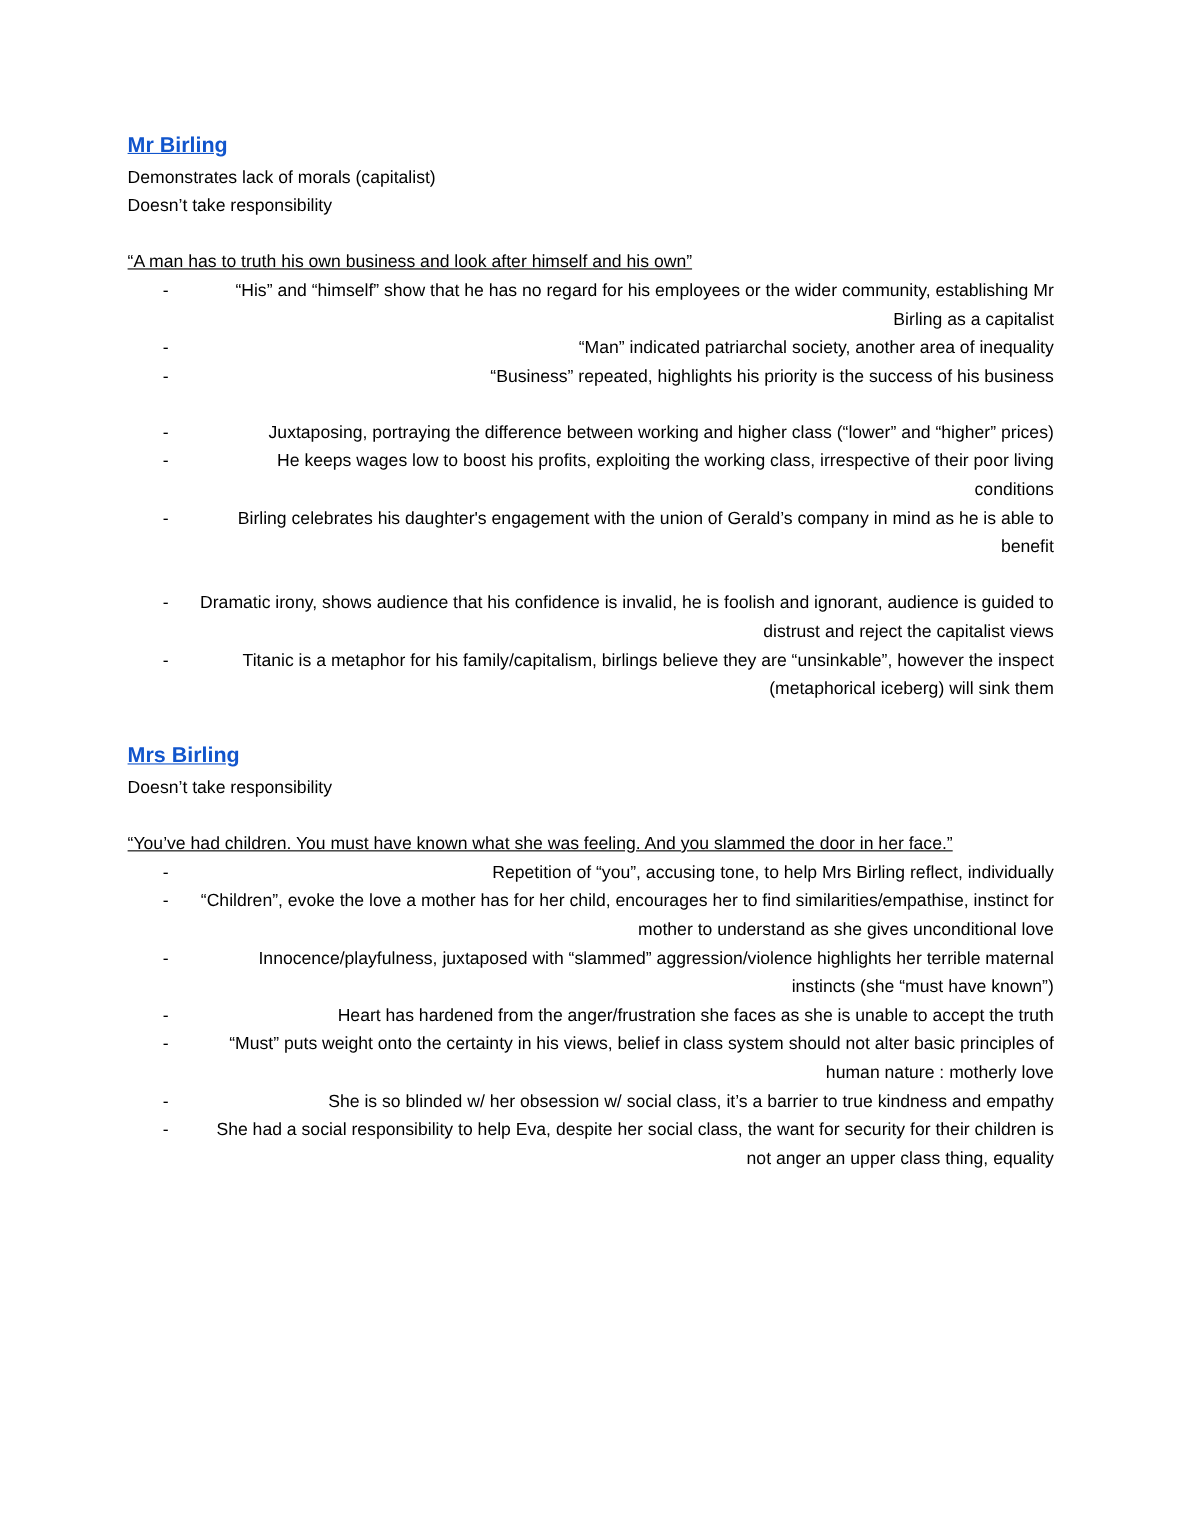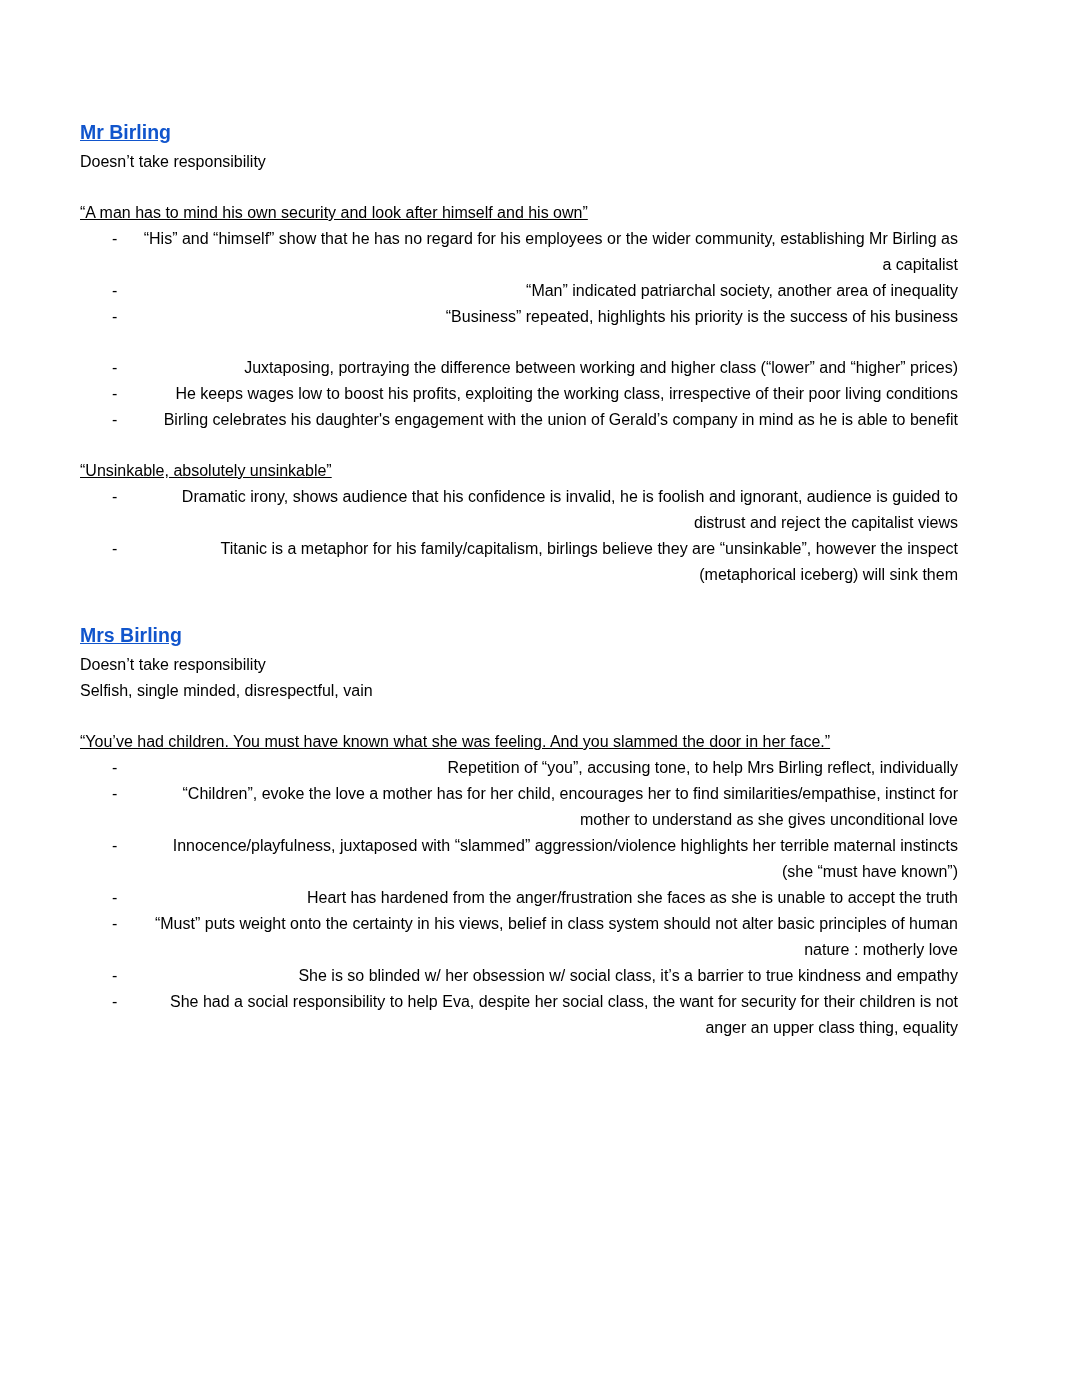--- a/index.html
+++ b/index.html
@@ -10,21 +10,21 @@
   .page {
     width: 1080px;
     min-height: 1397px;
     background: #ffffff;
     box-sizing: border-box;
     font-family: "Liberation Sans", "DejaVu Sans", sans-serif;
     color: #000000;
   }
   .content {
     box-sizing: border-box;
-    padding: 118px 122px 60px 80px;
+    padding: 118px 122px 60px 116px;
     font-size: 16px;
     line-height: 26px;
   }
   .section + .section {
     margin-top: 33px;
   }
   .heading {
     font-size: 19.5px;
     font-weight: bold;
     text-decoration: underline;
@@ -59,25 +59,26 @@
   }
 </style>
 </head>
 <body>
 
 <div class="page">
   <div class="content" id="content">
   <section class="section">
     <h2 class="heading" style="color: rgb(17, 85, 204);">Mr Birling</h2>
     <div class="traits">
+          <p class="trait-line">Demonstrates lack of morals (capitalist)</p>
           <p class="trait-line">Doesn’t take responsibility</p>
         </div>
     <div class="quotes">
   <div class="quote-block">
-    <p class="quote">“A man has to mind his own security and look after himself and his own”</p>
+    <p class="quote">“A man has to truth his own business and look after himself and his own”</p>
     <div class="points">
   <div class="point">
     <span class="dash">-</span>
     <span class="point-text">“His” and “himself” show that he has no regard for his employees or the wider community, establishing Mr Birling as a capitalist</span>
   </div>
 
   <div class="point">
     <span class="dash">-</span>
     <span class="point-text">“Man” indicated patriarchal society, another area of inequality</span>
   </div>
@@ -102,41 +103,39 @@
   </div>
 
   <div class="point">
     <span class="dash">-</span>
     <span class="point-text">Birling celebrates his daughter's engagement with the union of Gerald’s company in mind as he is able to benefit</span>
   </div>
 </div>
   </div>
 
   <div class="quote-block">
-    <p class="quote">“Unsinkable, absolutely unsinkable”</p>
     <div class="points">
   <div class="point">
     <span class="dash">-</span>
     <span class="point-text">Dramatic irony, shows audience that his confidence is invalid, he is foolish and ignorant, audience is guided to distrust and reject the capitalist views</span>
   </div>
 
   <div class="point">
     <span class="dash">-</span>
     <span class="point-text">Titanic is a metaphor for his family/capitalism, birlings believe they are “unsinkable”, however the inspect (metaphorical iceberg) will sink them</span>
   </div>
 </div>
   </div>
 </div>
   </section>
 
   <section class="section">
     <h2 class="heading" style="color: rgb(17, 85, 204);">Mrs Birling</h2>
     <div class="traits">
           <p class="trait-line">Doesn’t take responsibility</p>
-          <p class="trait-line">Selfish, single minded, disrespectful, vain</p>
         </div>
     <div class="quotes">
   <div class="quote-block">
     <p class="quote">“You’ve had children. You must have known what she was feeling. And you slammed the door in her face.”</p>
     <div class="points">
   <div class="point">
     <span class="dash">-</span>
     <span class="point-text">Repetition of “you”, accusing tone, to help Mrs Birling reflect, individually</span>
   </div>
 

